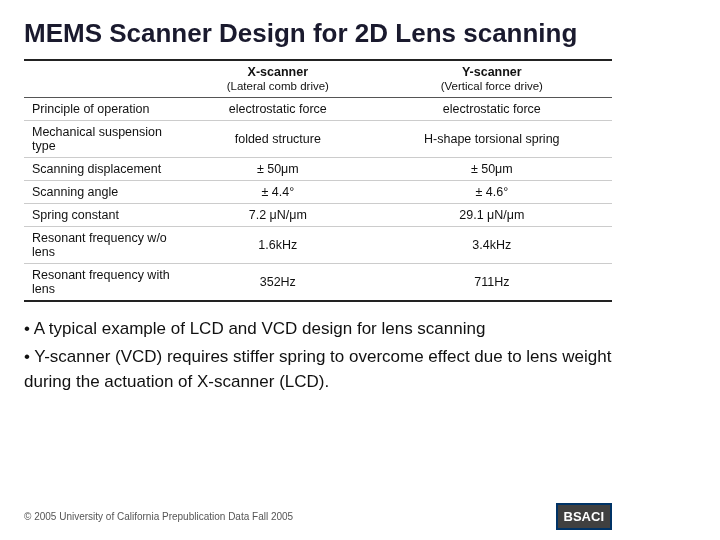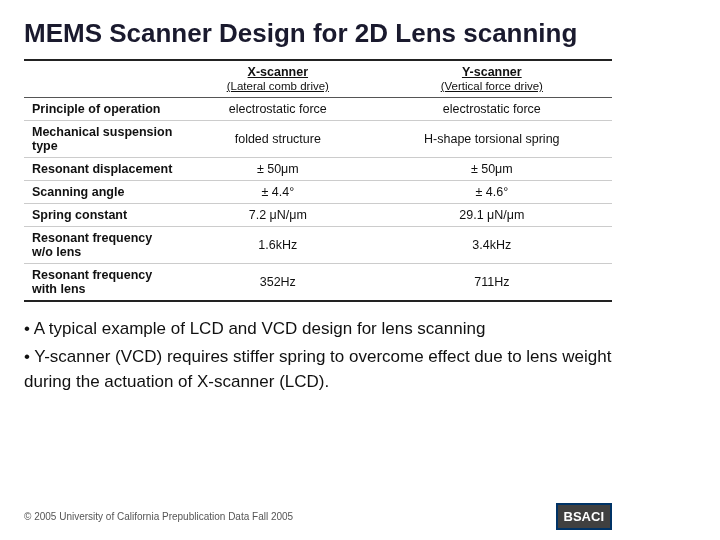--- a/index.html
+++ b/index.html
@@ -44,25 +44,24 @@
       border-bottom: 1px solid #ccc;
     }
     th, td {
       padding: 4px 8px;
       vertical-align: middle;
       text-align: left;
     }
     th {
       font-weight: bold;
       text-align: center;
-      text-decoration: underline;
     }
     td:first-child {
       width: 160px;
-      font-weight: bold;
+      font-weight: normal;
     }
     td:nth-child(2), td:nth-child(3) {
       text-align: center;
     }
     .col-header {
       text-align: center;
     }
     .col-header .sub {
       font-weight: normal;
       font-size: 11.5px;
@@ -123,21 +122,21 @@
           <td>Principle of operation</td>
           <td>electrostatic force</td>
           <td>electrostatic force</td>
         </tr>
         <tr>
           <td>Mechanical suspension type</td>
           <td>folded structure</td>
           <td>H-shape torsional spring</td>
         </tr>
         <tr>
-          <td>Resonant displacement</td>
+          <td>Scanning displacement</td>
           <td>± 50μm</td>
           <td>± 50μm</td>
         </tr>
         <tr>
           <td>Scanning angle</td>
           <td>± 4.4°</td>
           <td>± 4.6°</td>
         </tr>
         <tr>
           <td>Spring constant</td>

